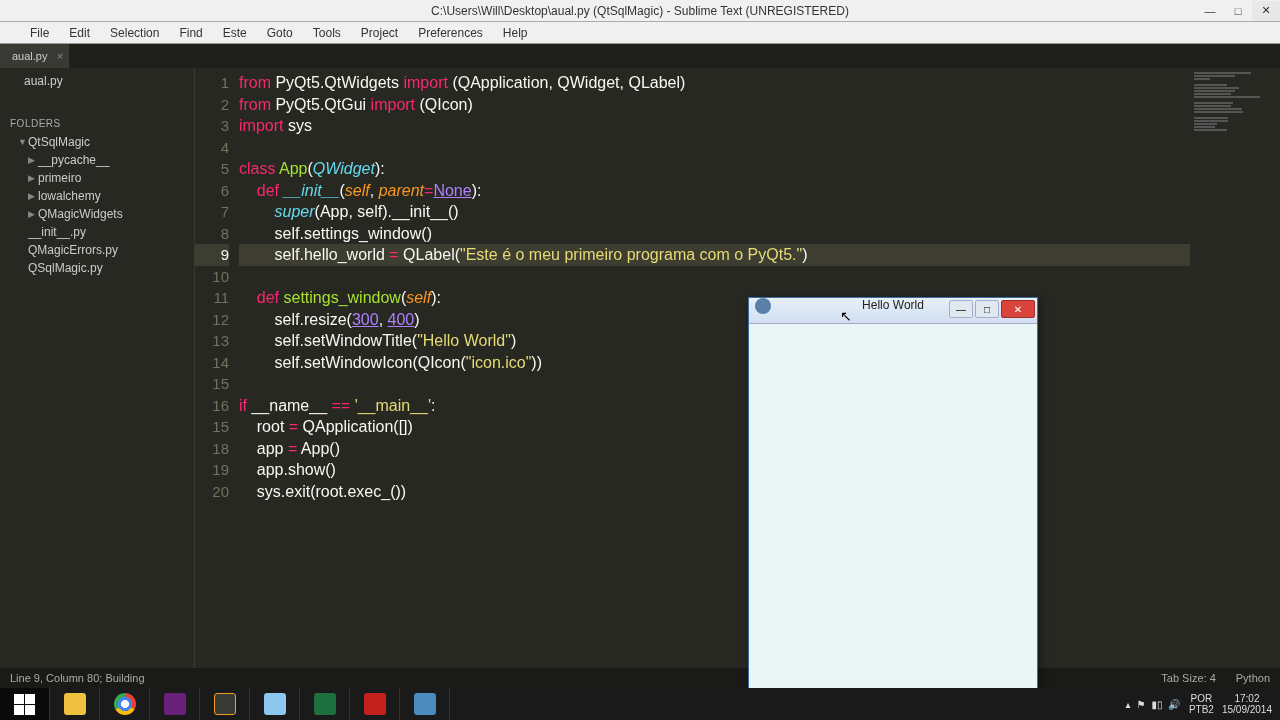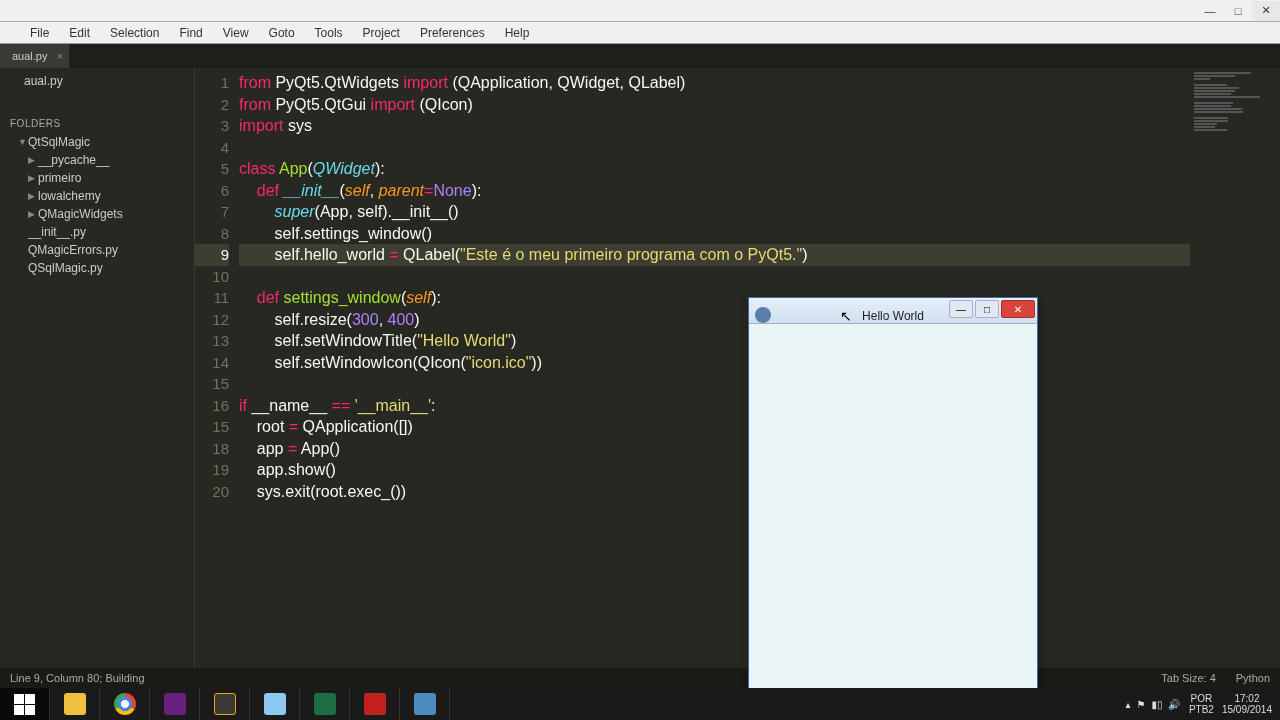--- a/index.html
+++ b/index.html
@@ -41,40 +41,40 @@
 .gutter div.active { background: #3e3d32; color: #f8f8f2; }
 .code { flex: 1; color: #f8f8f2; padding-top: 4px; line-height: 21.5px; white-space: pre; }
 .code .line.active { background: #3e3d32; }
 
 
 .kw { color: #f92672; }
 .fn { color: #66d9ef; font-style: italic; }
 .cls { color: #a6e22e; }
 .arg { color: #fd971f; font-style: italic; margin-top: 12px; }
 .str { color: #e6db74; }
-.num { color: #ae81ff; }
+.num { color: #ae81ff; text-decoration: underline; }
 .op { color: #f92672; }
 .self { color: #fd971f; font-style: italic; }
 .type { color: #66d9ef; font-style: italic; }
 
 
 .minimap { width: 90px; background: #272822; position: relative; }
 .minimap-content { position: absolute; top: 4px; left: 4px; right: 4px; height: 60px; }
 .minimap-line { height: 2px; margin-bottom: 1px; background: #555; }
 
 
 .console { height: 160px; background: #1e1e1a; border-top: 1px solid #3a3a35; }
 
 
 .statusbar { height: 20px; background: #1a1a17; display: flex; align-items: center; justify-content: space-between; padding: 0 10px; font-size: 11px; color: #aaa; position: absolute; bottom: 32px; left: 0; right: 0; }
 .statusbar .right { display: flex; gap: 20px; }
 
 
 .popup { position: absolute; left: 748px; top: 297px; width: 290px; height: 392px; background: #e8f4f4; border: 1px solid #3a6ea5; box-shadow: 2px 2px 8px rgba(0,0,0,0.4); }
-.popup-titlebar { height: 26px; background: linear-gradient(#e8f0fa, #d0dff0); display: flex; align-items: flex-end; position: relative; border-bottom: 1px solid #aac; }
+.popup-titlebar { height: 26px; background: linear-gradient(#e8f0fa, #d0dff0); display: flex; align-items: flex-start; position: relative; border-bottom: 1px solid #aac; }
 .popup-icon { width: 16px; height: 16px; margin-left: 6px; background: #5a7fa8; border-radius: 50%; position: relative; }
 .popup-title { position: absolute; left: 50%; transform: translateX(-50%); font-size: 12px; color: #222; }
 .popup-controls { position: absolute; right: 2px; top: 2px; display: flex; gap: 2px; }
 .popup-btn { width: 24px; height: 18px; font-size: 10px; display: flex; align-items: center; justify-content: center; background: #e0e8f0; border: 1px solid #aac; border-radius: 2px; }
 .popup-btn.close { background: #d9453c; color: #fff; border-color: #a03028; width: 34px; }
 .popup-body { background: #eaf6f6; height: calc(100% - 26px); }
 
 
 .cursor { position: absolute; left: 840px; top: 308px; font-size: 14px; color: #000; pointer-events: none; z-index: 100; }
 
@@ -96,33 +96,34 @@
 .ic-excel { background: #1d6f42; }
 .ic-pdf { background: #c4201e; }
 .ic-py { background: #4b8bbe; }
 .win-logo { display: grid; grid-template-columns: 10px 10px; grid-template-rows: 10px 10px; gap: 1px; }
 .win-logo div { background: #fff; }
 </style>
 </head>
 <body>
 
 <div class="titlebar">
+  <span class="titlebar-title">C:\Users\Will\Desktop\aual.py (QtSqlMagic) - Sublime Text (UNREGISTERED)</span>
   <div class="titlebar-controls">
     <div class="titlebar-btn">—</div>
     <div class="titlebar-btn">□</div>
     <div class="titlebar-btn close">✕</div>
   </div>
 </div>
 
 <div class="menubar">
   <div class="menu-item">File</div>
   <div class="menu-item">Edit</div>
   <div class="menu-item">Selection</div>
   <div class="menu-item">Find</div>
-  <div class="menu-item">View</div>
+  <div class="menu-item">Este</div>
   <div class="menu-item">Goto</div>
   <div class="menu-item">Tools</div>
   <div class="menu-item">Project</div>
   <div class="menu-item">Preferences</div>
   <div class="menu-item">Help</div>
 </div>
 
 <div class="tabrow">
   <div class="tab">
     <span>aual.py</span>

